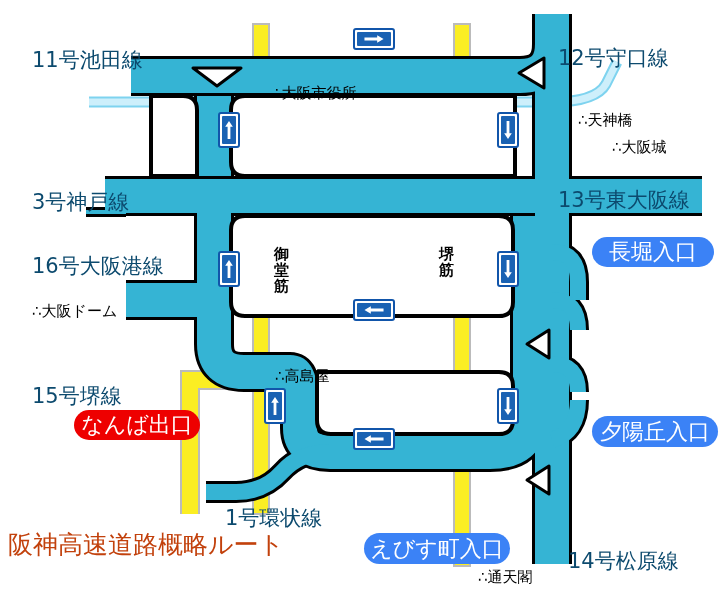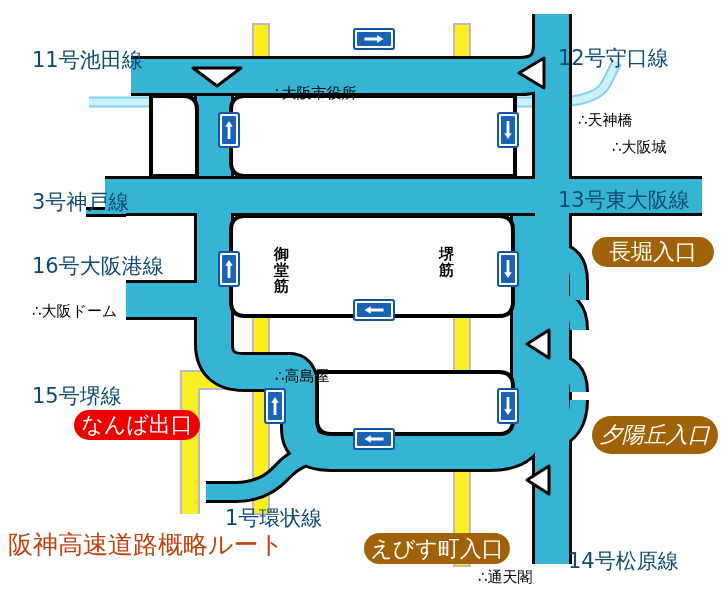--- a/index.html
+++ b/index.html
@@ -84,21 +84,21 @@
     border-radius: 999px;
     color: #ffffff;
     font-family: "DejaVu Sans", "Liberation Sans", sans-serif;
     font-size: 22px;
     font-weight: 500;
     white-space: nowrap;
     box-sizing: border-box;
     letter-spacing: 0px;
   }
   .pill.exit  { background: #ee0000; }
-  .pill.entry { background: #a16207; }
+  .pill.entry { background: #3b82f6; }
 
   
   .sign {
     position: absolute;
     background: #ffffff;
     border: 2px solid #1155aa;
     border-radius: 3px;
     box-sizing: border-box;
     display: flex;
     align-items: center;
@@ -299,21 +299,21 @@
         <div class="sign-inner">
           <svg viewBox="0 0 38 22" width="100%" height="100%" preserveAspectRatio="xMidYMid meet">
             <path d="M 4 11 L 14 5 L 14 8.6 L 34 8.6 L 34 13.4 L 14 13.4 L 14 17 Z" fill="#ffffff"></path>
           </svg>
         </div>
       </div>
     </div>
 
   <div class="layer" id="badges-layer">
       <div class="pill entry" style="left: 592px; top: 237px; width: 122px; height: 30px;">長堀入口</div>
-      <div class="pill entry" style="left: 592px; top: 416px; width: 126px; height: 38px; font-style: italic;">夕陽丘入口</div>
+      <div class="pill entry" style="left: 592px; top: 416px; width: 126px; height: 31px;">夕陽丘入口</div>
       <div class="pill exit" style="left: 74px; top: 410px; width: 126px; height: 30px;">なんば出口</div>
       <div class="pill entry" style="left: 364px; top: 517px; width: 146px; height: 31px; margin-top: 16px;">えびす町入口</div>
     </div>
 
   <div class="layer" id="labels-layer">
       <div class="route-label" style="left: 32px; top: 26px;">11号池田線</div>
       <div class="route-label" style="left: 558px; top: 24px;">12号守口線</div>
       <div class="route-label" style="left: 32px; top: 168px;">3号神戸線</div>
       <div class="route-label" style="left: 558px; top: 166px;">13号東大阪線</div>
       <div class="route-label" style="left: 32px; top: 232px;">16号大阪港線</div>

